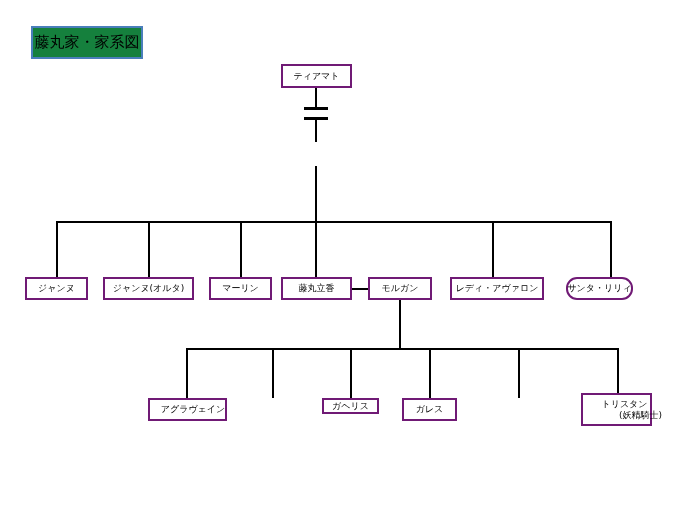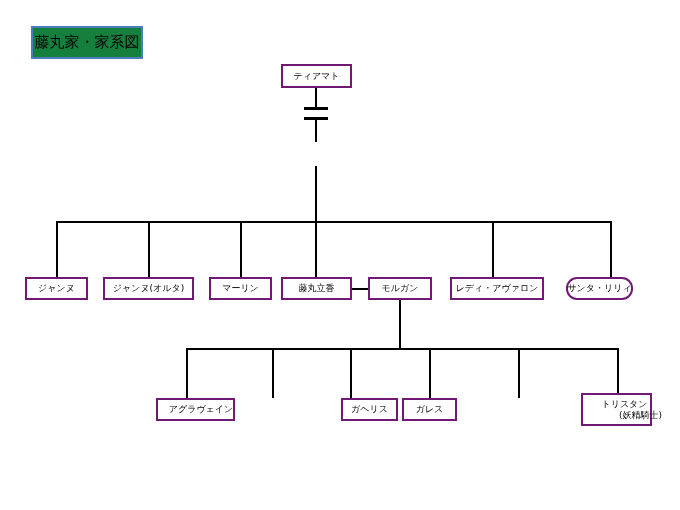--- a/index.html
+++ b/index.html
@@ -146,26 +146,26 @@
 
   <div class="ln-h" style="left:186px; top:348px; width:433px;"></div>
 
   <div class="ln-v" style="left:186px; top:348px; height:50px;"></div>
   <div class="ln-v" style="left:272px; top:348px; height:50px;"></div>
   <div class="ln-v" style="left:350px; top:348px; height:50px;"></div>
   <div class="ln-v" style="left:429px; top:348px; height:50px;"></div>
   <div class="ln-v" style="left:518px; top:348px; height:50px;"></div>
   <div class="ln-v" style="left:617px; top:348px; height:45px;"></div>
 
-  <div class="node" style="left:156px; top:398px; width:79px; height:23px;padding-left:11px;">
+  <div class="node" style="left:148px; top:398px; width:79px; height:23px;padding-left:11px;">
     <span>アグラヴェイン</span>
   </div>
 
 
-  <div class="node" style="left:341px; top:398px; width:57px; height:23px;align-items:center;">
+  <div class="node" style="left:322px; top:398px; width:57px; height:16px;align-items:center;">
     <span>ガヘリス</span>
   </div>
 
   <div class="node" style="left:402px; top:398px; width:55px; height:23px;">
     <span>ガレス</span>
   </div>
 
 
   <div class="node" style="left:581px; top:393px; width:71px; height:33px;padding-left:16px;">
     <span>トリスタン</span>

